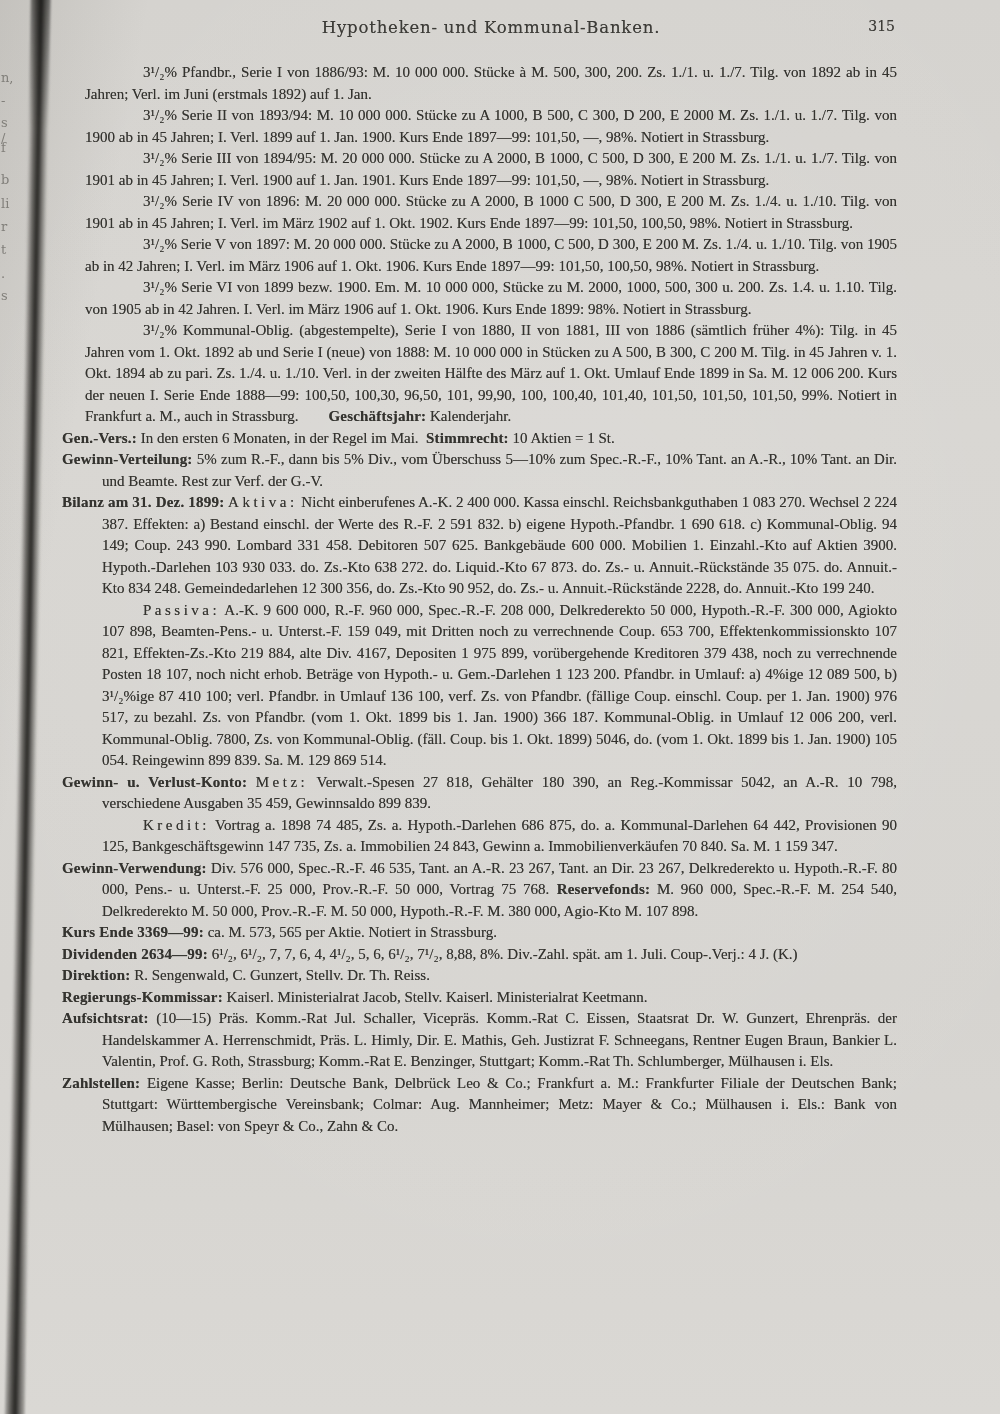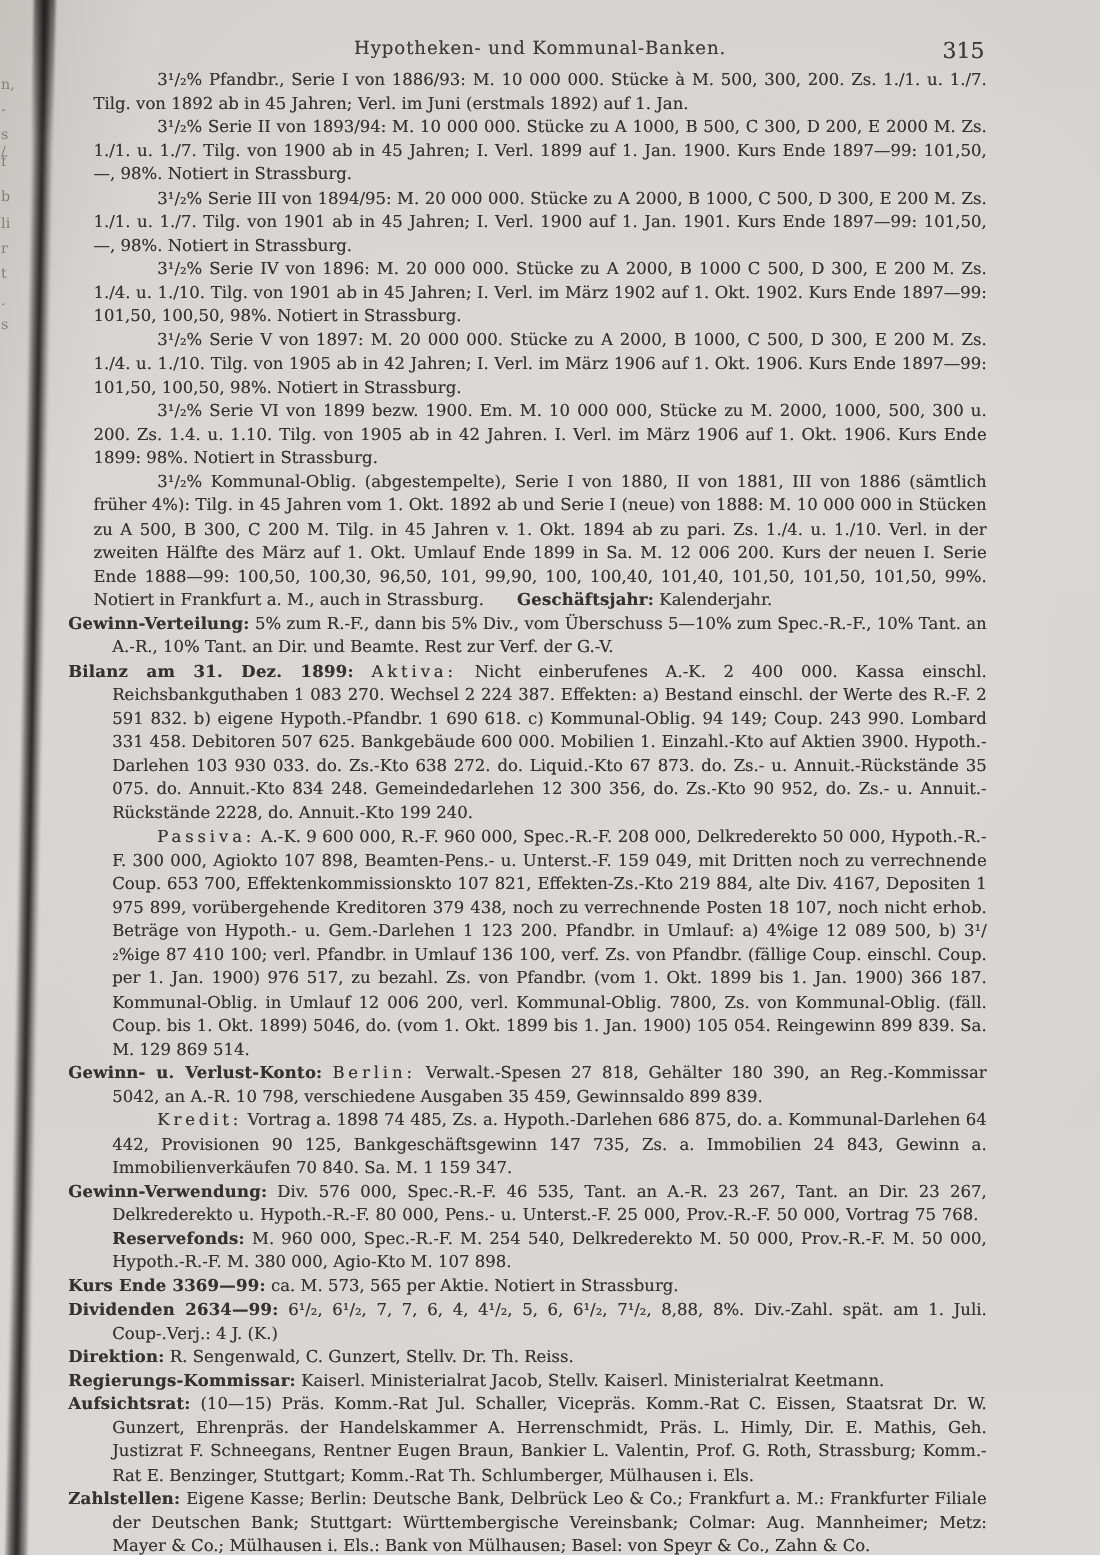--- a/index.html
+++ b/index.html
@@ -22,36 +22,36 @@
     background:
       linear-gradient(to bottom, rgba(10,10,9,0.45) 0%, rgba(0,0,0,0) 10%, rgba(0,0,0,0) 80%, rgba(30,29,27,0.25) 100%),
       linear-gradient(to right, rgba(90,88,83,0) 0%, rgba(58,56,52,0.70) 28%, rgba(33,32,30,0.96) 52%, rgba(60,58,54,0.55) 75%, rgba(130,127,120,0) 100%);
     filter:blur(1.1px);
   }
   .margin-marks { position:absolute; left:1px; top:0; width:18px; }
   .margin-mark {
     position:absolute; left:0; font-size:13px; color:#817f7a;
     filter:blur(0.4px); white-space:nowrap;
   }
-  .running-head { position:absolute; left:85px; top:34px; width:812px; height:26px; }
+  .running-head { position:absolute; left:85px; top:18px; width:812px; height:26px; }
   .head-title {
     display:block; text-align:center; font-size:16.5px; letter-spacing:0.8px;
     color:#3c3b37; text-shadow:0 0 0.6px rgba(60,59,55,0.55);
   }
   .page-num {
-    position:absolute; right:2px; top:0; font-size:20px; color:#3c3b37;
+    position:absolute; right:2px; top:0; font-size:14px; color:#3c3b37;
     text-shadow:0 0 0.6px rgba(60,59,55,0.55);
     margin-left:40px;
   }
   .content {
     position:absolute; left:85px; top:62px; width:812px;
     font-size:15px; line-height:21.5px; text-align:justify;
     text-shadow:0 0 0.55px rgba(52,51,47,0.6);
   }
-  .content p { margin:0; padding:0; }
+  .content p { margin:0; padding:0;font-family:Liberation Serif, serif; }
   p.series  { text-indent:58px; }
   p.hang    { margin-left:-23px; padding-left:40px; text-indent:-40px; }
   p.subhang { padding-left:17px; text-indent:41px; }
   .b  { font-weight:bold; letter-spacing:0.2px; }
   .sp { letter-spacing:3.5px; }
 </style>
 </head>
 <body>
 
 <div class="page">
@@ -74,24 +74,25 @@
     <span class="page-num">315</span>
   </div>
   <div class="content" id="content">
       <p class="series"><span class="">3¹/₂% Pfandbr., Serie I von 1886/93: M. 10 000 000. Stücke à M. 500, 300, 200. Zs. 1./1. u. 1./7. Tilg. von 1892 ab in 45 Jahren; Verl. im Juni (erstmals 1892) auf 1. Jan.</span></p>
       <p class="series"><span class="">3¹/₂% Serie II von 1893/94: M. 10 000 000. Stücke zu A 1000, B 500, C 300, D 200, E 2000 M. Zs. 1./1. u. 1./7. Tilg. von 1900 ab in 45 Jahren; I. Verl. 1899 auf 1. Jan. 1900. Kurs Ende 1897—99: 101,50, —, 98%. Notiert in Strassburg.</span></p>
       <p class="series"><span class="">3¹/₂% Serie III von 1894/95: M. 20 000 000. Stücke zu A 2000, B 1000, C 500, D 300, E 200 M. Zs. 1./1. u. 1./7. Tilg. von 1901 ab in 45 Jahren; I. Verl. 1900 auf 1. Jan. 1901. Kurs Ende 1897—99: 101,50, —, 98%. Notiert in Strassburg.</span></p>
       <p class="series"><span class="">3¹/₂% Serie IV von 1896: M. 20 000 000. Stücke zu A 2000, B 1000 C 500, D 300, E 200 M. Zs. 1./4. u. 1./10. Tilg. von 1901 ab in 45 Jahren; I. Verl. im März 1902 auf 1. Okt. 1902. Kurs Ende 1897—99: 101,50, 100,50, 98%. Notiert in Strassburg.</span></p>
       <p class="series"><span class="">3¹/₂% Serie V von 1897: M. 20 000 000. Stücke zu A 2000, B 1000, C 500, D 300, E 200 M. Zs. 1./4. u. 1./10. Tilg. von 1905 ab in 42 Jahren; I. Verl. im März 1906 auf 1. Okt. 1906. Kurs Ende 1897—99: 101,50, 100,50, 98%. Notiert in Strassburg.</span></p>
       <p class="series"><span class="">3¹/₂% Serie VI von 1899 bezw. 1900. Em. M. 10 000 000, Stücke zu M. 2000, 1000, 500, 300 u. 200. Zs. 1.4. u. 1.10. Tilg. von 1905 ab in 42 Jahren. I. Verl. im März 1906 auf 1. Okt. 1906. Kurs Ende 1899: 98%. Notiert in Strassburg.</span></p>
       <p class="series"><span class="">3¹/₂% Kommunal-Oblig. (abgestempelte), Serie I von 1880, II von 1881, III von 1886 (sämtlich früher 4%): Tilg. in 45 Jahren vom 1. Okt. 1892 ab und Serie I (neue) von 1888: M. 10 000 000 in Stücken zu A 500, B 300, C 200 M. Tilg. in 45 Jahren v. 1. Okt. 1894 ab zu pari. Zs. 1./4. u. 1./10. Verl. in der zweiten Hälfte des März auf 1. Okt. Umlauf Ende 1899 in Sa. M. 12 006 200. Kurs der neuen I. Serie Ende 1888—99: 100,50, 100,30, 96,50, 101, 99,90, 100, 100,40, 101,40, 101,50, 101,50, 101,50, 99%. Notiert in Frankfurt a. M., auch in Strassburg.  </span><span class="b">Geschäftsjahr:</span><span class=""> Kalenderjahr.</span></p>
+      <p class="hang"><span class="b">Gen.-Vers.:</span><span class=""> In den ersten 6 Monaten, in der Regel im Mai. </span><span class="b">Stimmrecht:</span><span class=""> 10 Aktien = 1 St.</span></p>
       <p class="hang"><span class="b">Gewinn-Verteilung:</span><span class=""> 5% zum R.-F., dann bis 5% Div., vom Überschuss 5—10% zum Spec.-R.-F., 10% Tant. an A.-R., 10% Tant. an Dir. und Beamte. Rest zur Verf. der G.-V.</span></p>
       <p class="hang"><span class="b">Bilanz am 31. Dez. 1899:</span><span class=""> </span><span class="sp">Aktiva:</span><span class=""> Nicht einberufenes A.-K. 2 400 000. Kassa einschl. Reichsbankguthaben 1 083 270. Wechsel 2 224 387. Effekten: a) Bestand einschl. der Werte des R.-F. 2 591 832. b) eigene Hypoth.-Pfandbr. 1 690 618. c) Kommunal-Oblig. 94 149; Coup. 243 990. Lombard 331 458. Debitoren 507 625. Bankgebäude 600 000. Mobilien 1. Einzahl.-Kto auf Aktien 3900. Hypoth.-Darlehen 103 930 033. do. Zs.-Kto 638 272. do. Liquid.-Kto 67 873. do. Zs.- u. Annuit.-Rückstände 35 075. do. Annuit.-Kto 834 248. Gemeindedarlehen 12 300 356, do. Zs.-Kto 90 952, do. Zs.- u. Annuit.-Rückstände 2228, do. Annuit.-Kto 199 240.</span></p>
       <p class="subhang"><span class="sp">Passiva:</span><span class=""> A.-K. 9 600 000, R.-F. 960 000, Spec.-R.-F. 208 000, Delkrederekto 50 000, Hypoth.-R.-F. 300 000, Agiokto 107 898, Beamten-Pens.- u. Unterst.-F. 159 049, mit Dritten noch zu verrechnende Coup. 653 700, Effektenkommissionskto 107 821, Effekten-Zs.-Kto 219 884, alte Div. 4167, Depositen 1 975 899, vorübergehende Kreditoren 379 438, noch zu verrechnende Posten 18 107, noch nicht erhob. Beträge von Hypoth.- u. Gem.-Darlehen 1 123 200. Pfandbr. in Umlauf: a) 4%ige 12 089 500, b) 3¹/₂%ige 87 410 100; verl. Pfandbr. in Umlauf 136 100, verf. Zs. von Pfandbr. (fällige Coup. einschl. Coup. per 1. Jan. 1900) 976 517, zu bezahl. Zs. von Pfandbr. (vom 1. Okt. 1899 bis 1. Jan. 1900) 366 187. Kommunal-Oblig. in Umlauf 12 006 200, verl. Kommunal-Oblig. 7800, Zs. von Kommunal-Oblig. (fäll. Coup. bis 1. Okt. 1899) 5046, do. (vom 1. Okt. 1899 bis 1. Jan. 1900) 105 054. Reingewinn 899 839. Sa. M. 129 869 514.</span></p>
-      <p class="hang"><span class="b">Gewinn- u. Verlust-Konto:</span><span class=""> </span><span class="sp">Berlin:</span><span class=""> Verwalt.-Spesen 27 818, Gehälter 180 390, an Reg.-Kommissar 5042, an A.-R. 10 798, verschiedene Ausgaben 35 459, Gewinnsaldo 899 839.</span></p>
+      <p class="hang"><span class="b">Gewinn- u. Verlust-Konto:</span><span class=""> </span><span class="sp">Metz:</span><span class=""> Verwalt.-Spesen 27 818, Gehälter 180 390, an Reg.-Kommissar 5042, an A.-R. 10 798, verschiedene Ausgaben 35 459, Gewinnsaldo 899 839.</span></p>
       <p class="subhang"><span class="sp">Kredit:</span><span class=""> Vortrag a. 1898 74 485, Zs. a. Hypoth.-Darlehen 686 875, do. a. Kommunal-Darlehen 64 442, Provisionen 90 125, Bankgeschäftsgewinn 147 735, Zs. a. Immobilien 24 843, Gewinn a. Immobilienverkäufen 70 840. Sa. M. 1 159 347.</span></p>
       <p class="hang"><span class="b">Gewinn-Verwendung:</span><span class=""> Div. 576 000, Spec.-R.-F. 46 535, Tant. an A.-R. 23 267, Tant. an Dir. 23 267, Delkrederekto u. Hypoth.-R.-F. 80 000, Pens.- u. Unterst.-F. 25 000, Prov.-R.-F. 50 000, Vortrag 75 768. </span><span class="b">Reservefonds:</span><span class=""> M. 960 000, Spec.-R.-F. M. 254 540, Delkrederekto M. 50 000, Prov.-R.-F. M. 50 000, Hypoth.-R.-F. M. 380 000, Agio-Kto M. 107 898.</span></p>
       <p class="hang"><span class="b">Kurs Ende 3369—99:</span><span class=""> ca. M. 573, 565 per Aktie. Notiert in Strassburg.</span></p>
       <p class="hang"><span class="b">Dividenden 2634—99:</span><span class=""> 6¹/₂, 6¹/₂, 7, 7, 6, 4, 4¹/₂, 5, 6, 6¹/₂, 7¹/₂, 8,88, 8%. Div.-Zahl. spät. am 1. Juli. Coup-.Verj.: 4 J. (K.)</span></p>
       <p class="hang"><span class="b">Direktion:</span><span class=""> R. Sengenwald, C. Gunzert, Stellv. Dr. Th. Reiss.</span></p>
       <p class="hang"><span class="b">Regierungs-Kommissar:</span><span class=""> Kaiserl. Ministerialrat Jacob, Stellv. Kaiserl. Ministerialrat Keetmann.</span></p>
       <p class="hang"><span class="b">Aufsichtsrat:</span><span class=""> (10—15) Präs. Komm.-Rat Jul. Schaller, Vicepräs. Komm.-Rat C. Eissen, Staatsrat Dr. W. Gunzert, Ehrenpräs. der Handelskammer A. Herrenschmidt, Präs. L. Himly, Dir. E. Mathis, Geh. Justizrat F. Schneegans, Rentner Eugen Braun, Bankier L. Valentin, Prof. G. Roth, Strassburg; Komm.-Rat E. Benzinger, Stuttgart; Komm.-Rat Th. Schlumberger, Mülhausen i. Els.</span></p>
       <p class="hang"><span class="b">Zahlstellen:</span><span class=""> Eigene Kasse; Berlin: Deutsche Bank, Delbrück Leo &amp; Co.; Frankfurt a. M.: Frankfurter Filiale der Deutschen Bank; Stuttgart: Württembergische Vereinsbank; Colmar: Aug. Mannheimer; Metz: Mayer &amp; Co.; Mülhausen i. Els.: Bank von Mülhausen; Basel: von Speyr &amp; Co., Zahn &amp; Co.</span></p>
     </div>
 </div>

